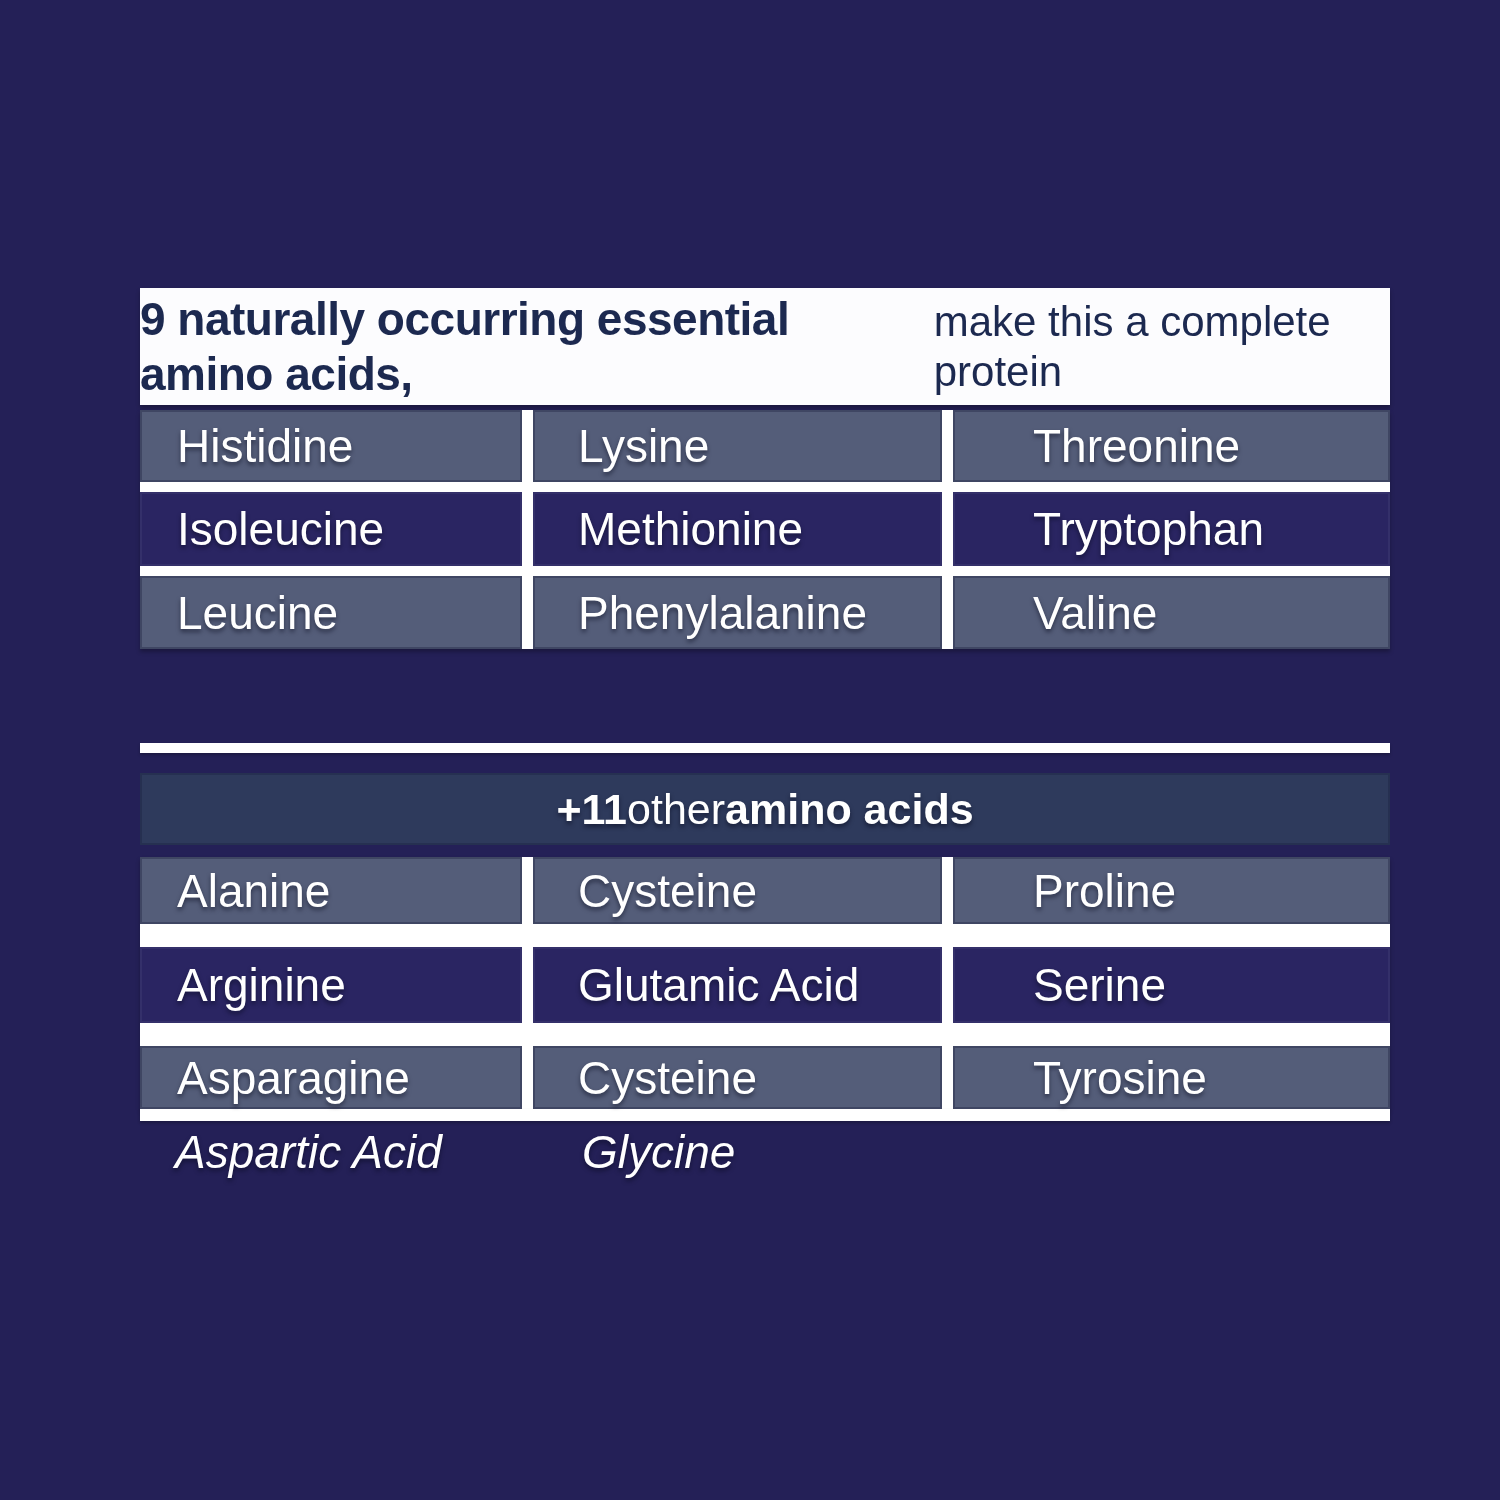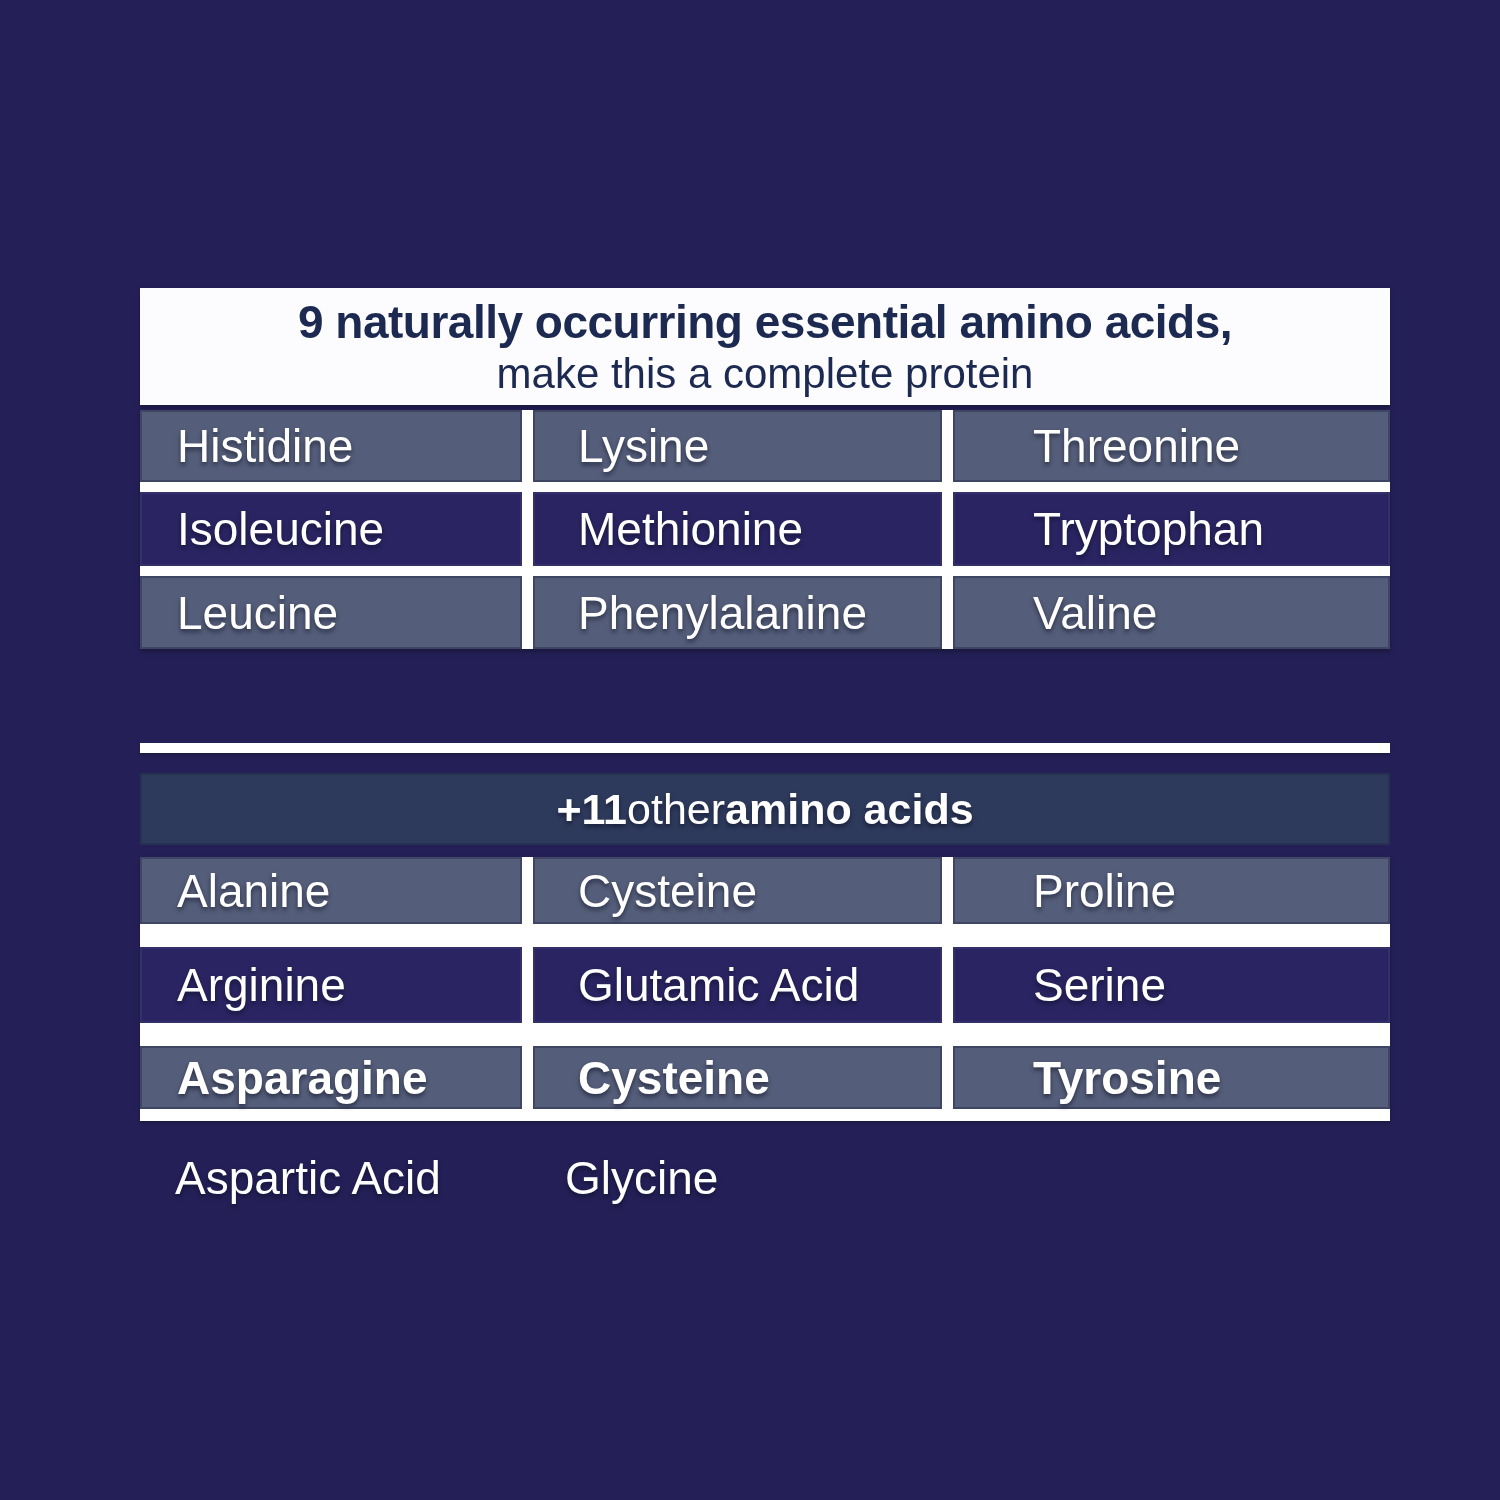--- a/index.html
+++ b/index.html
@@ -6,55 +6,55 @@
   .stage {
     position:relative; width:1500px; height:1500px;
     background:#242057; overflow:hidden;
     font-family:"Liberation Sans", sans-serif;
   }
 
   
   .t1 { position:absolute; left:140px; top:288px; width:1250px; }
   .t1-head {
     height:117px; background:#fcfcfe;
-    display:flex; flex-direction:column; justify-content:center; align-items:center;
+    display:flex; justify-content:center; align-items:center;
     box-shadow:0 3px 4px rgba(0,0,0,.28);
   }
   .t1-title-bold { font-size:46px; font-weight:700; color:#1c2950; letter-spacing:-0.5px; line-height:1.18; }
   .t1-title-reg  { font-size:42px; font-weight:400; color:#1c2950; line-height:1.18; }
 
   .grid { background:#ffffff; display:flex; flex-direction:column; box-shadow:0 3px 4px rgba(0,0,0,.28); }
   .grid1 { margin-top:5px; gap:10px; }
   .row { display:flex; gap:11px; }
   .cell {
     box-sizing:border-box; display:flex; align-items:center;
     font-size:46px; color:#ffffff; text-shadow:0 3px 4px rgba(5,8,25,.5);
     white-space:nowrap;
   }
   .c1 { width:382px; padding-left:35px; }
   .c2 { width:409px; padding-left:43px; }
   .c3 { flex:1;      padding-left:78px; }
   .gray { background:#545d79; border:2px solid rgba(25,30,60,.35); }
   .navy { background:#2a2562; border:2px solid rgba(255,255,255,.05); }
   .h72 .cell{ height:72px; } .h74 .cell{ height:74px; } .h73 .cell{ height:73px; }
-  .h67 .cell{ height:67px; } .h76 .cell{ height:76px; } .h63 .cell{ height:63px;font-weight:bold; }
+  .h67 .cell{ height:67px; } .h76 .cell{ height:76px; } .h63 .cell{ height:63px; }
 
   
   .t2 { position:absolute; left:140px; top:743px; width:1250px; }
   .t2-topbar { height:10px; background:#ffffff; box-shadow:0 2px 3px rgba(0,0,0,.25); }
   .t2-head {
     margin-top:20px; height:72px; background:#2e3a5c;
     box-sizing:border-box; border:2px solid rgba(20,25,55,.3);
     display:flex; align-items:center; justify-content:center;
     color:#ffffff; font-size:43px; text-shadow:0 3px 4px rgba(5,8,25,.5);
   }
   .t2-head .b { font-weight:700; }
   .grid2 { margin-top:12px; gap:23px; }
   .t2-botbar { height:12px; background:#ffffff; box-shadow:0 2px 3px rgba(0,0,0,.25); }
-  .t2-footer { margin-top:26px; height:62px; display:flex; gap:11px; }
+  .t2-footer { margin-top:0; height:62px; display:flex; gap:28px;font-style:italic; }
   .t2-footer .cell { border:none; background:transparent; height:62px; }
   .t2-footer .c2 { padding-left:32px; }
 </style>
 </head>
 <body>
 
 <div class="stage">
 
   <section class="t1">
     <div class="t1-head">

